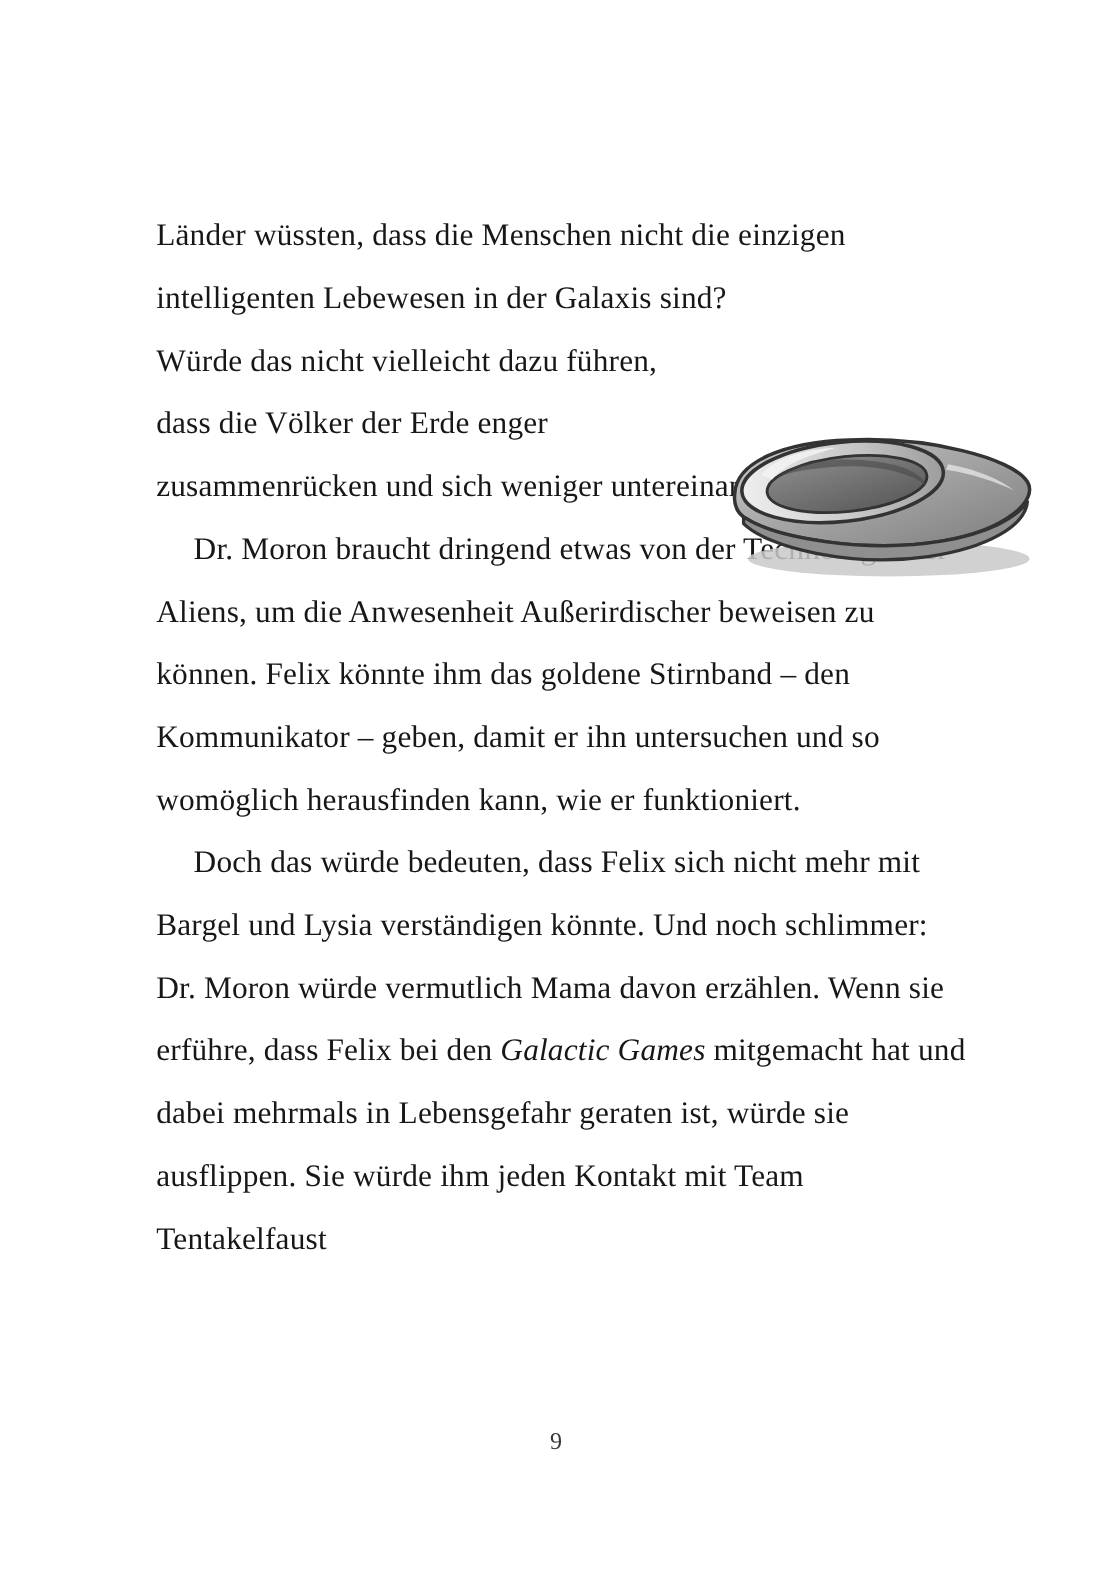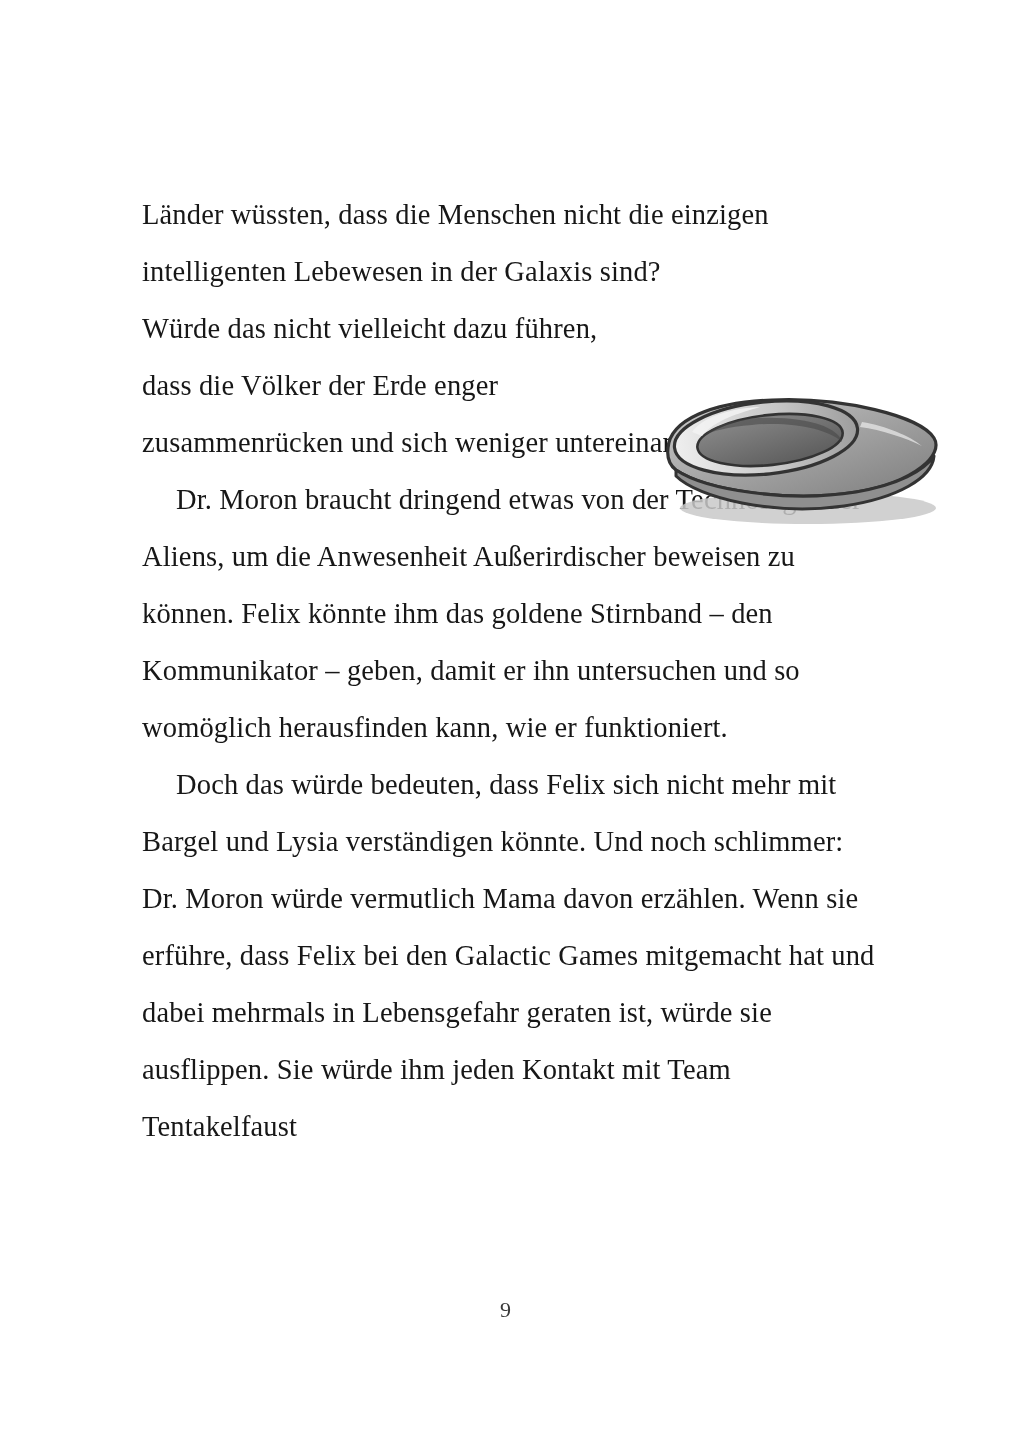--- a/index.html
+++ b/index.html
@@ -36,20 +36,21 @@
     margin: 0;
     letter-spacing: 0.15px;
     color: #171717;
   }
 
   .para.indent {
     text-indent: 34px;
   }
 
   .italic {
+    font-style: italic;
   }
 
   
   .illustration {
     position: absolute;
     left: 648px;
     top: 386px;
     width: 300px;
     height: 145px;
     pointer-events: none;

